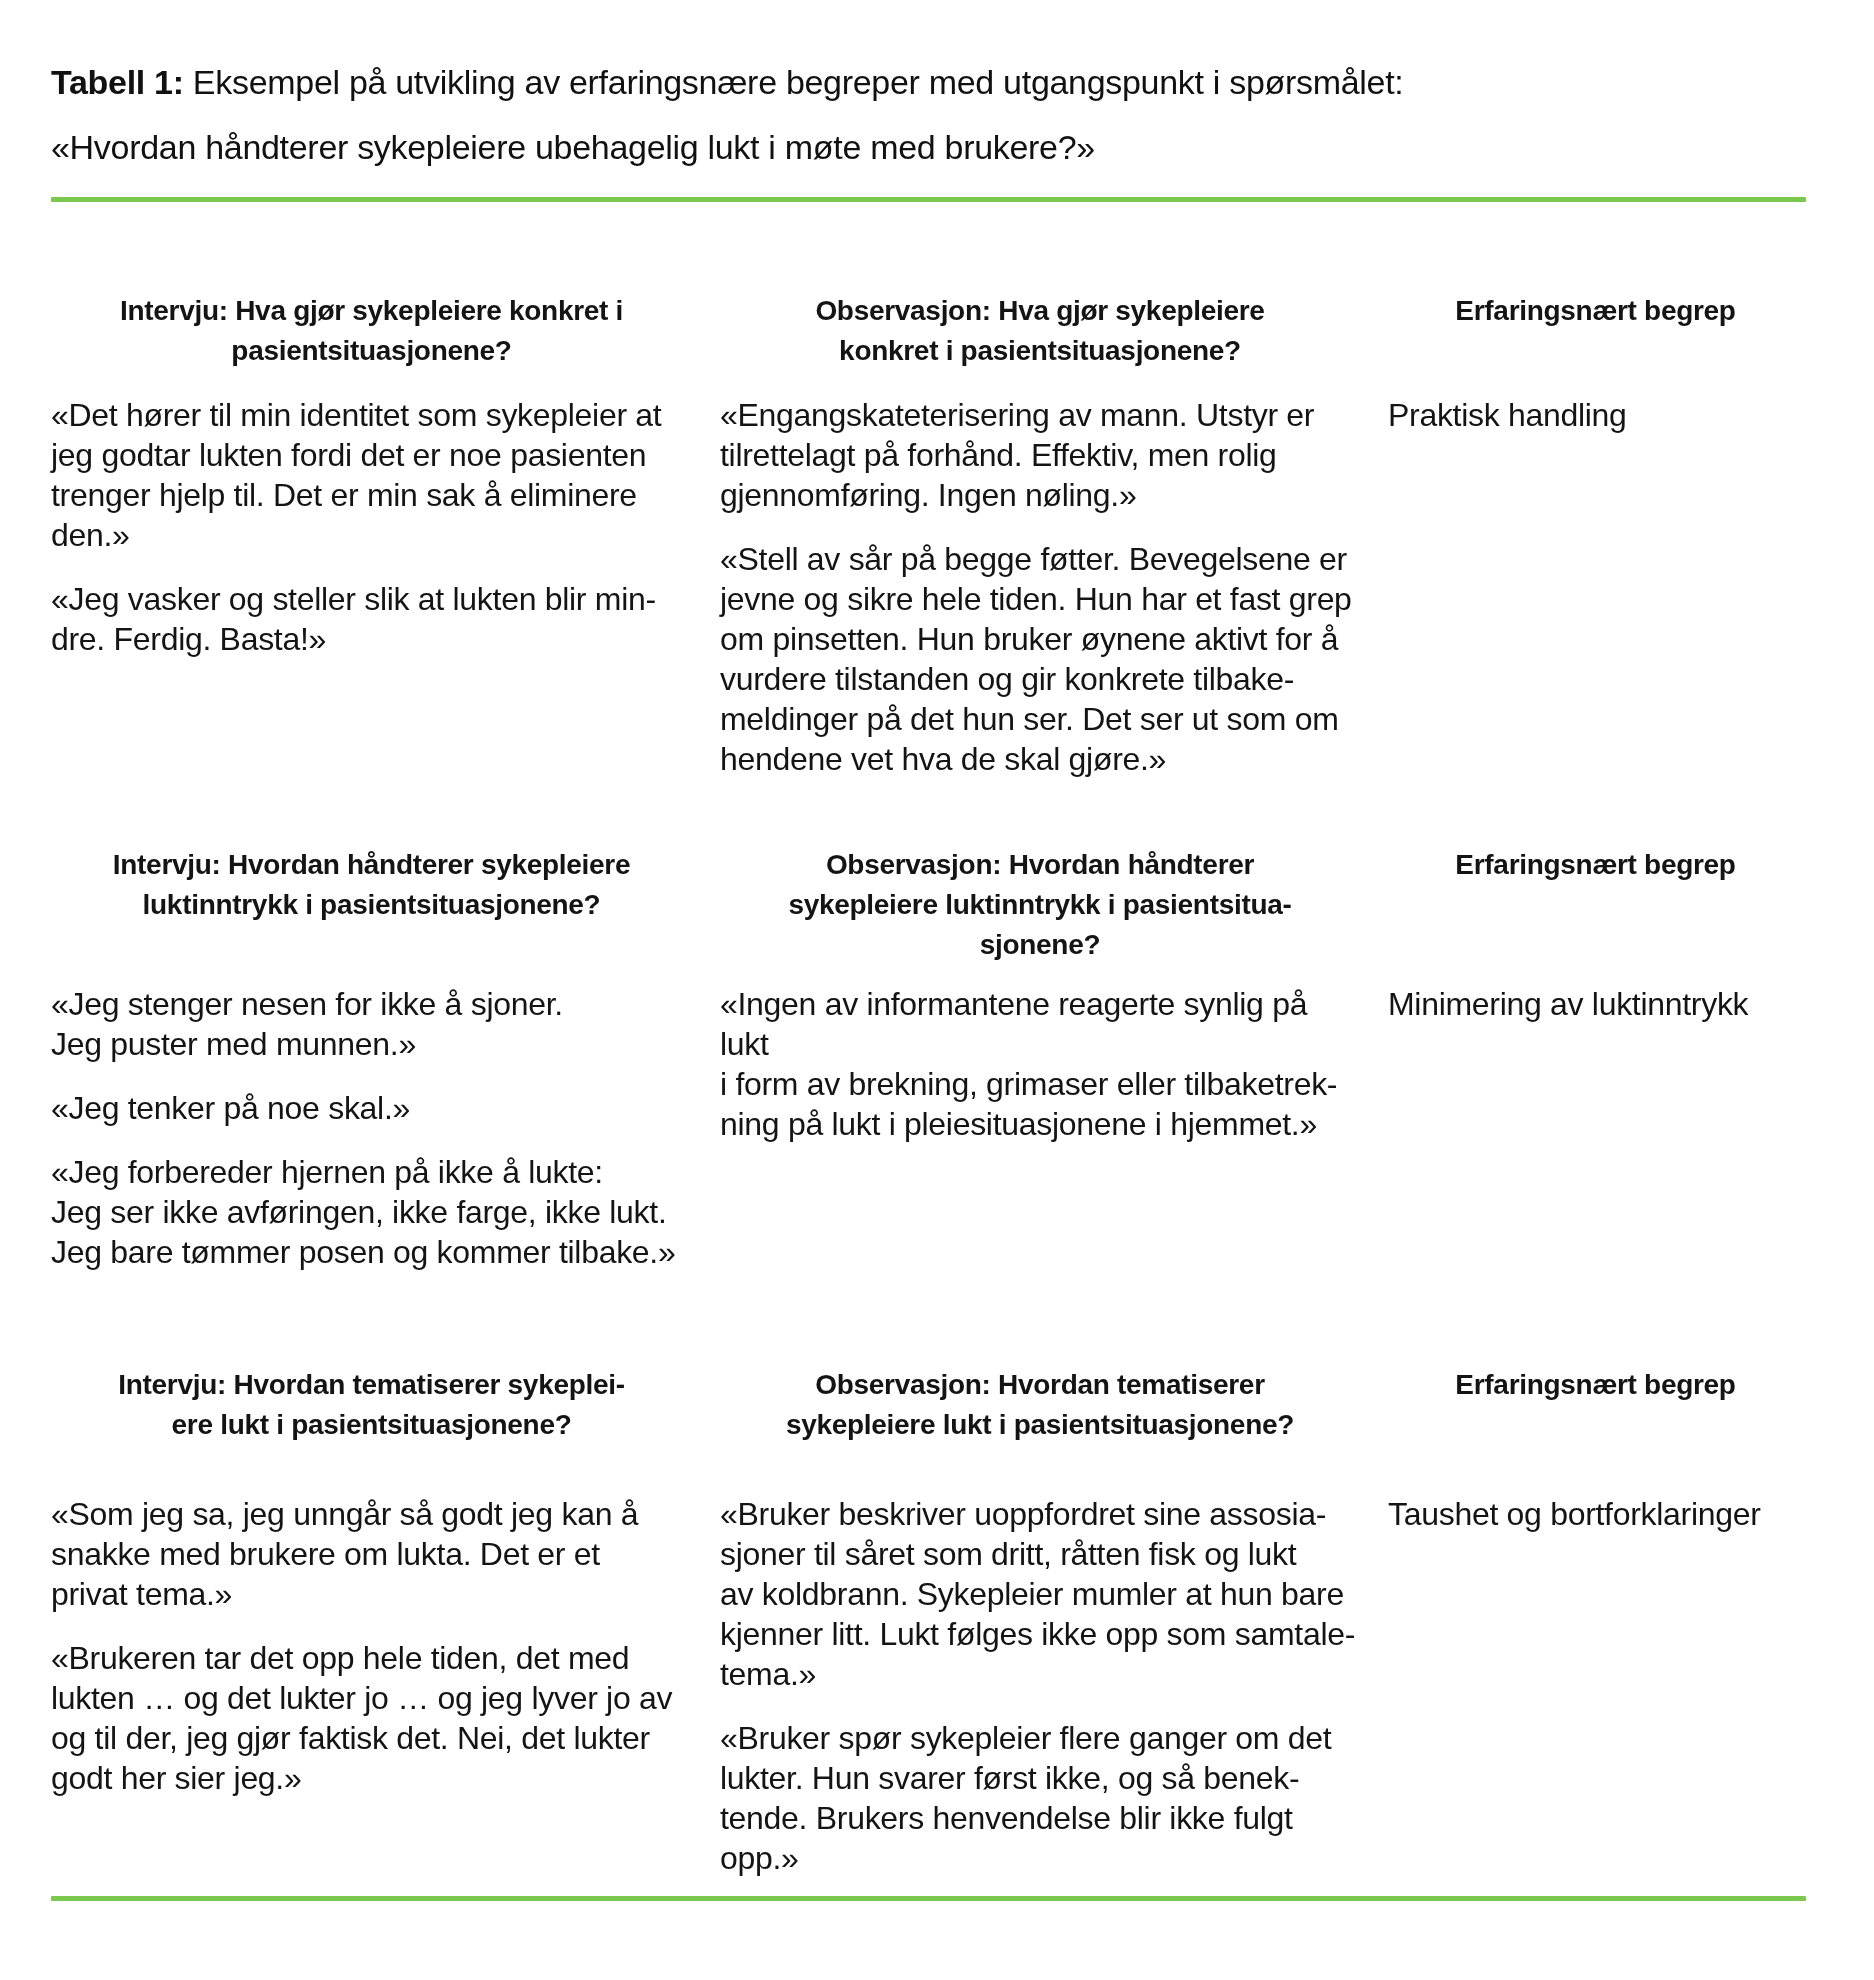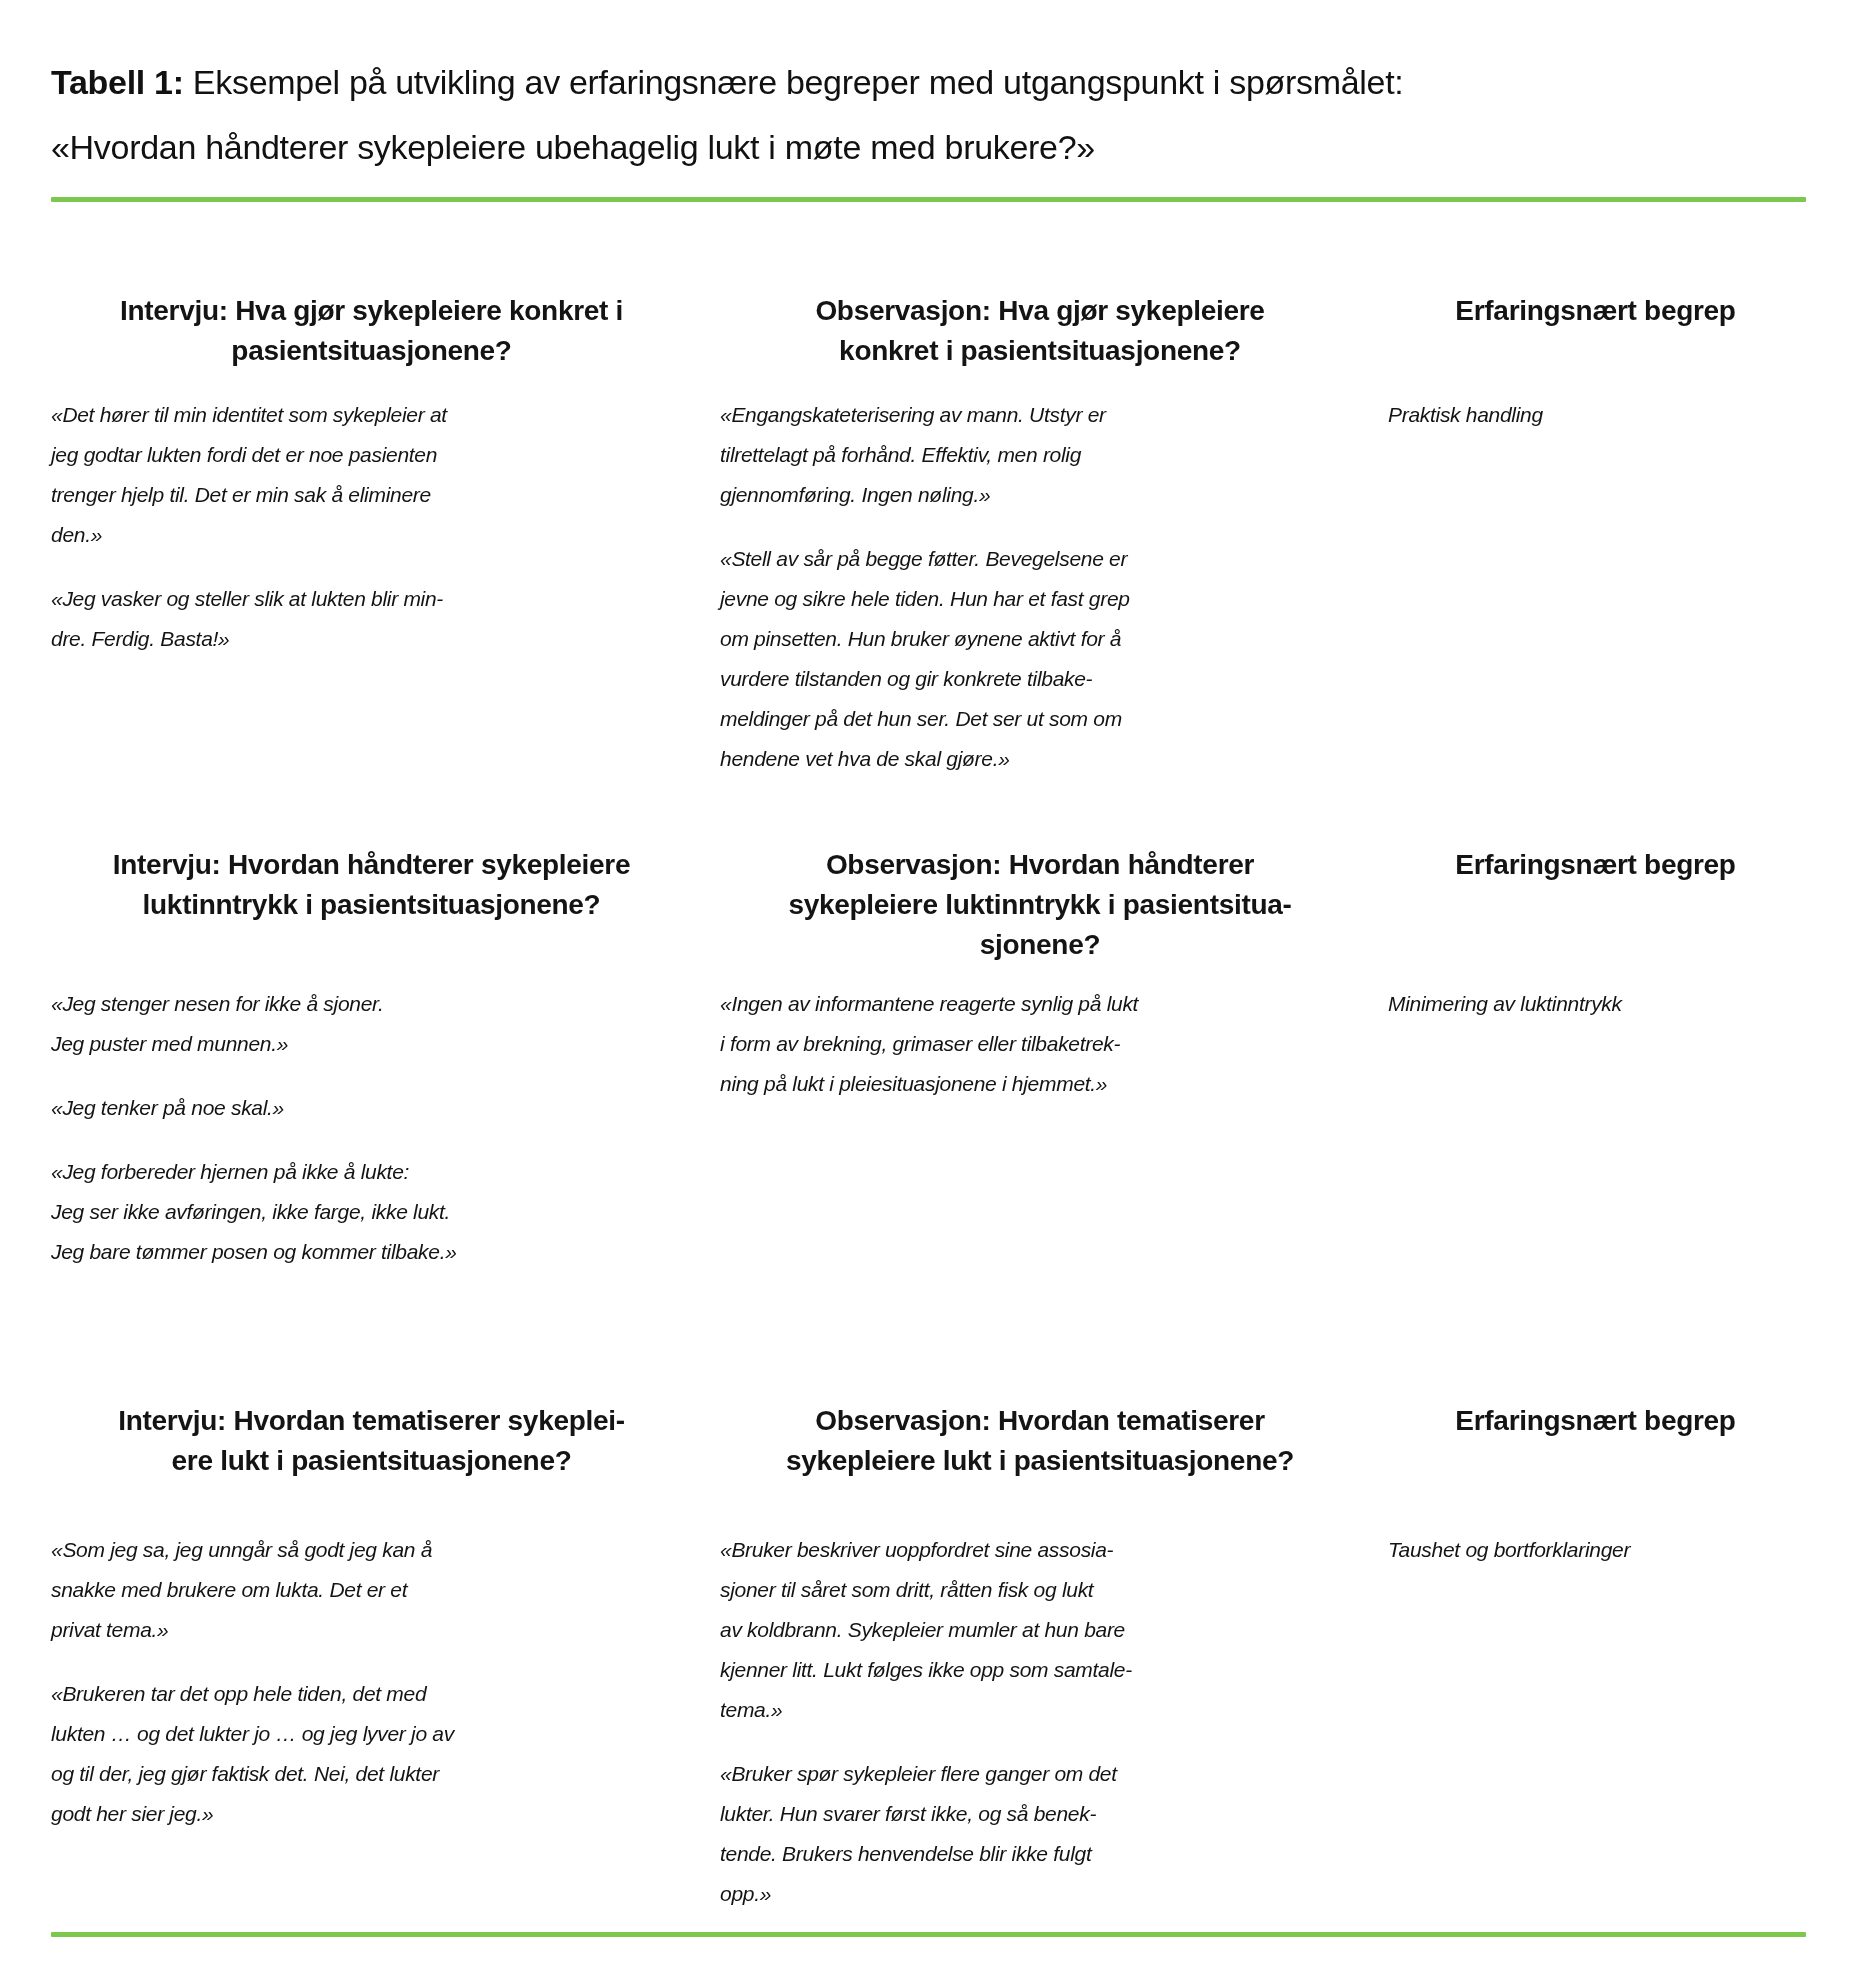--- a/index.html
+++ b/index.html
@@ -18,23 +18,23 @@
   .row { display:grid; grid-template-columns:669px 668px 443px; align-items:start; }
   .row-1 { min-height:554px; }
   .row-2 { min-height:520px; }
   .cell { padding-right:28px; }
   .cell-head {
     font-weight:bold; font-size:28px; line-height:40px;
     white-space:pre-line; overflow:hidden;text-align:center;
   }
   .row-1 .cell-head { height:104px; }
   .row-2 .cell-head { height:139px; }
-  .row-3 .cell-head { height:129px;margin-top:36px; }
+  .row-3 .cell-head { height:129px; }
   .para, .concept-value {
-    font-size:21px; line-height:40px; white-space:pre-line;font-style:italic;
+    font-size:32px; line-height:40px; white-space:pre-line;
   }
   .para + .para { margin-top:24px; }
 </style>
 </head>
 <body>
 
 <div class="page">
 
   <div class="title-block">
     <div><strong>Tabell 1:</strong> <span>Eksempel på utvikling av erfaringsnære begreper med utgangspunkt i spørsmålet:</span></div>

